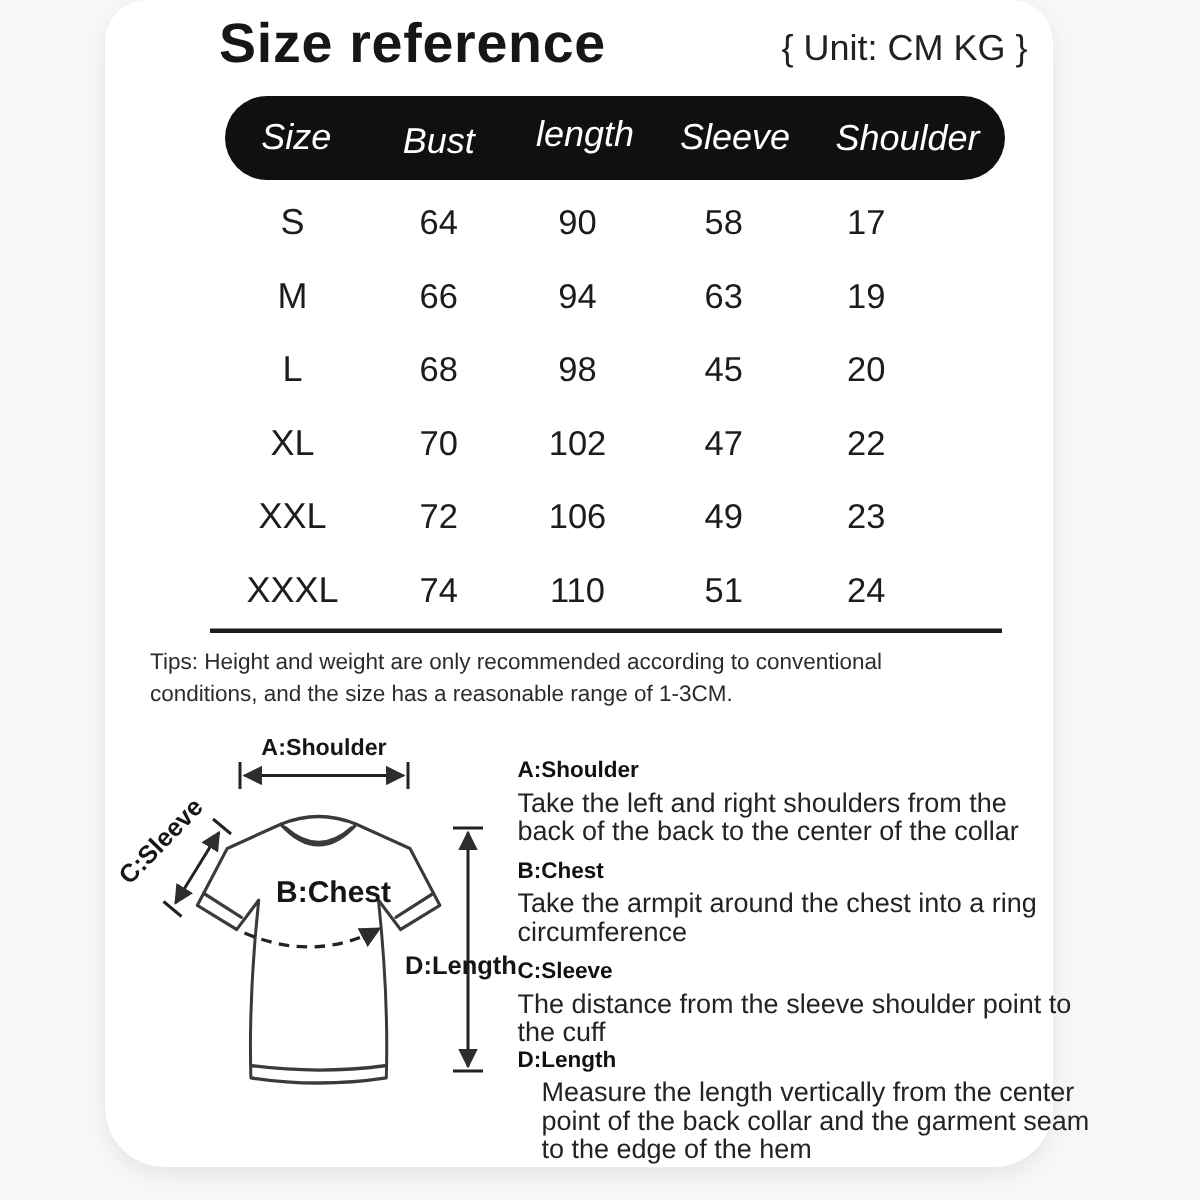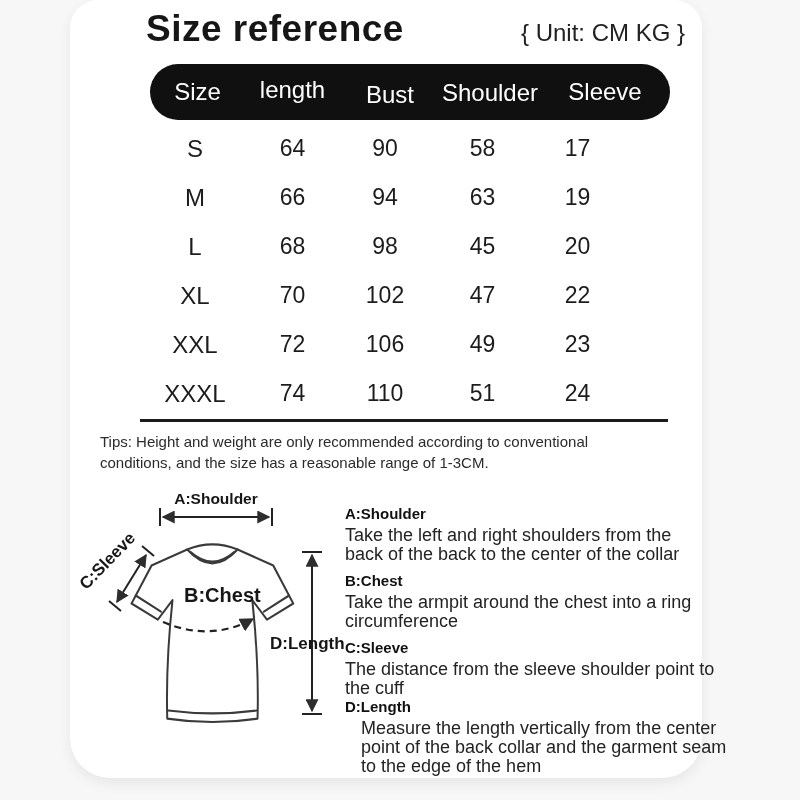--- a/index.html
+++ b/index.html
@@ -26,21 +26,21 @@
     position:absolute; left:492px; top:19px;
     font-size:24px; font-weight:400; color:#222;margin-left:29px;
   }
   
   .hdr-pill {
     position:absolute; left:150px; top:64px; width:520px; height:56px;
     background:#101010; border-radius:28px;
     display:grid; grid-template-columns:95px 95px 100px 100px 130px;
     align-items:center; color:#ffffff; font-size:24px;
   }
-  .hdr-cell { text-align:center; }
+  .hdr-cell { text-align:center;font-style:italic; }
   .hdr-cell.h2 { transform:translateY(-2px); }
   .hdr-cell.h3 { transform:translateY(3px); }
   .hdr-cell.h4 { transform:translateY(1px); }
   
   .tbl-body { position:absolute; left:140px; top:124px; width:485px; }
   .tbl-row {
     display:grid; grid-template-columns:110px 85px 100px 95px 95px;
     height:49px; align-items:center; font-size:23px; color:#1c1c1c;
   }
   .tbl-row .cell { text-align:center; }
@@ -72,24 +72,24 @@
 
 <div class="page">
 
   <div class="card"></div>
 
   <h1 class="page-title">Size reference</h1>
   <span class="unit-note">{ Unit: CM KG }</span>
 
   <div class="hdr-pill">
     <span class="hdr-cell h1">Size</span>
+    <span class="hdr-cell h3">Bust</span>
     <span class="hdr-cell h2">length</span>
-    <span class="hdr-cell h3">Bust</span>
+    <span class="hdr-cell h5">Sleeve</span>
     <span class="hdr-cell h4">Shoulder</span>
-    <span class="hdr-cell h5">Sleeve</span>
   </div>
 
   <div class="tbl-body">
     <div class="tbl-row">
       <span class="cell size">S</span>
       <span class="cell">64</span>
       <span class="cell">90</span>
       <span class="cell">58</span>
       <span class="cell">17</span>
     </div>

